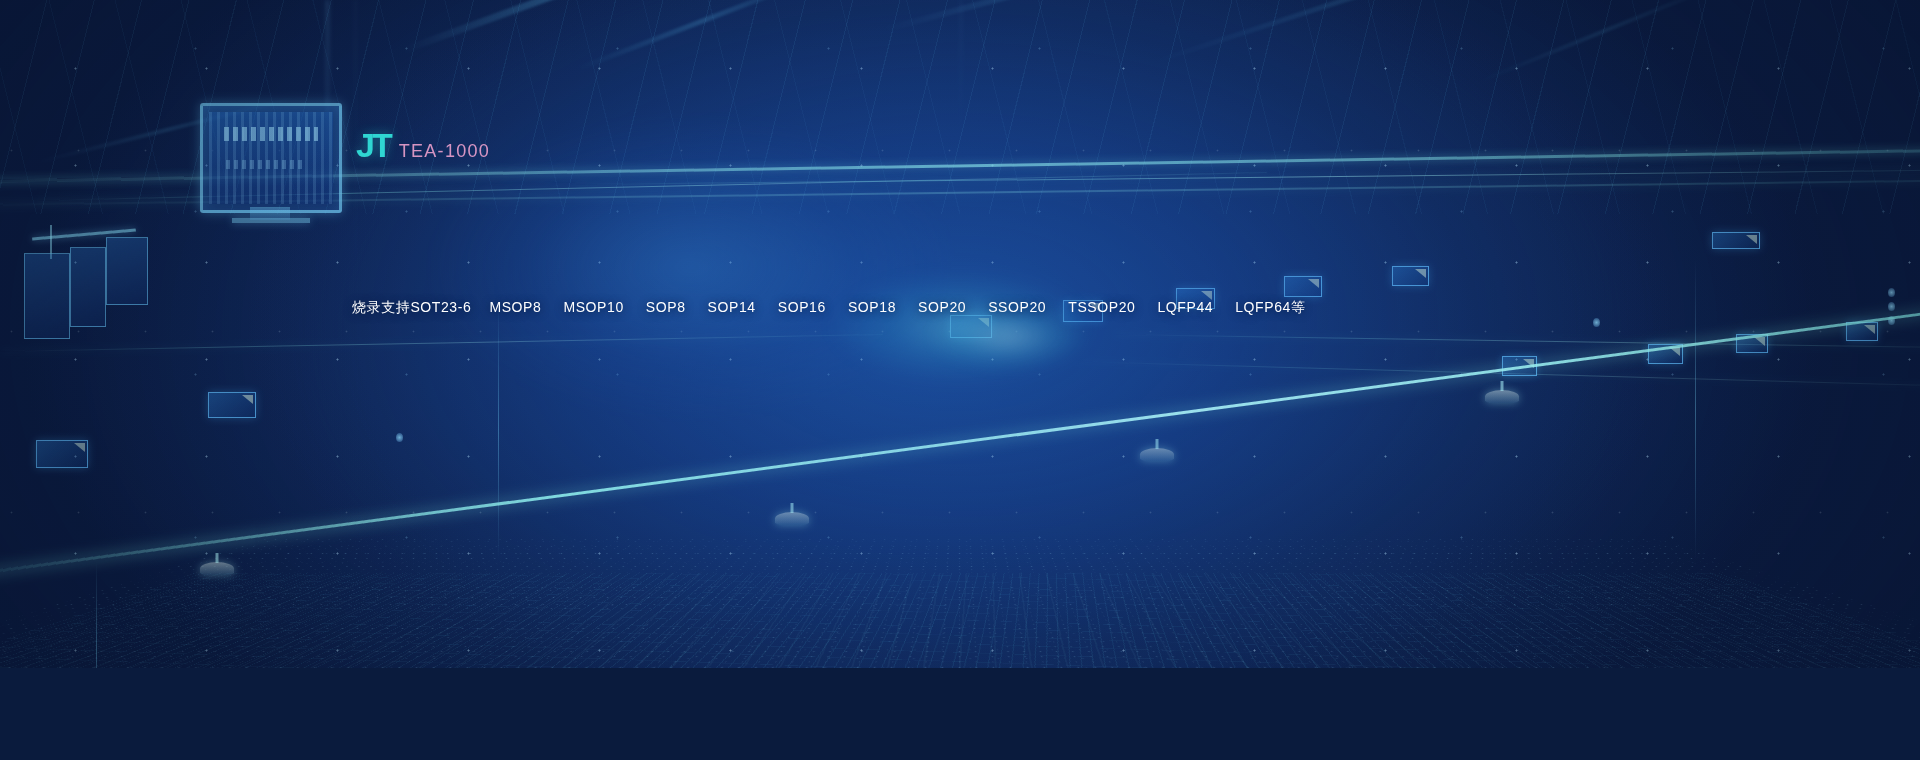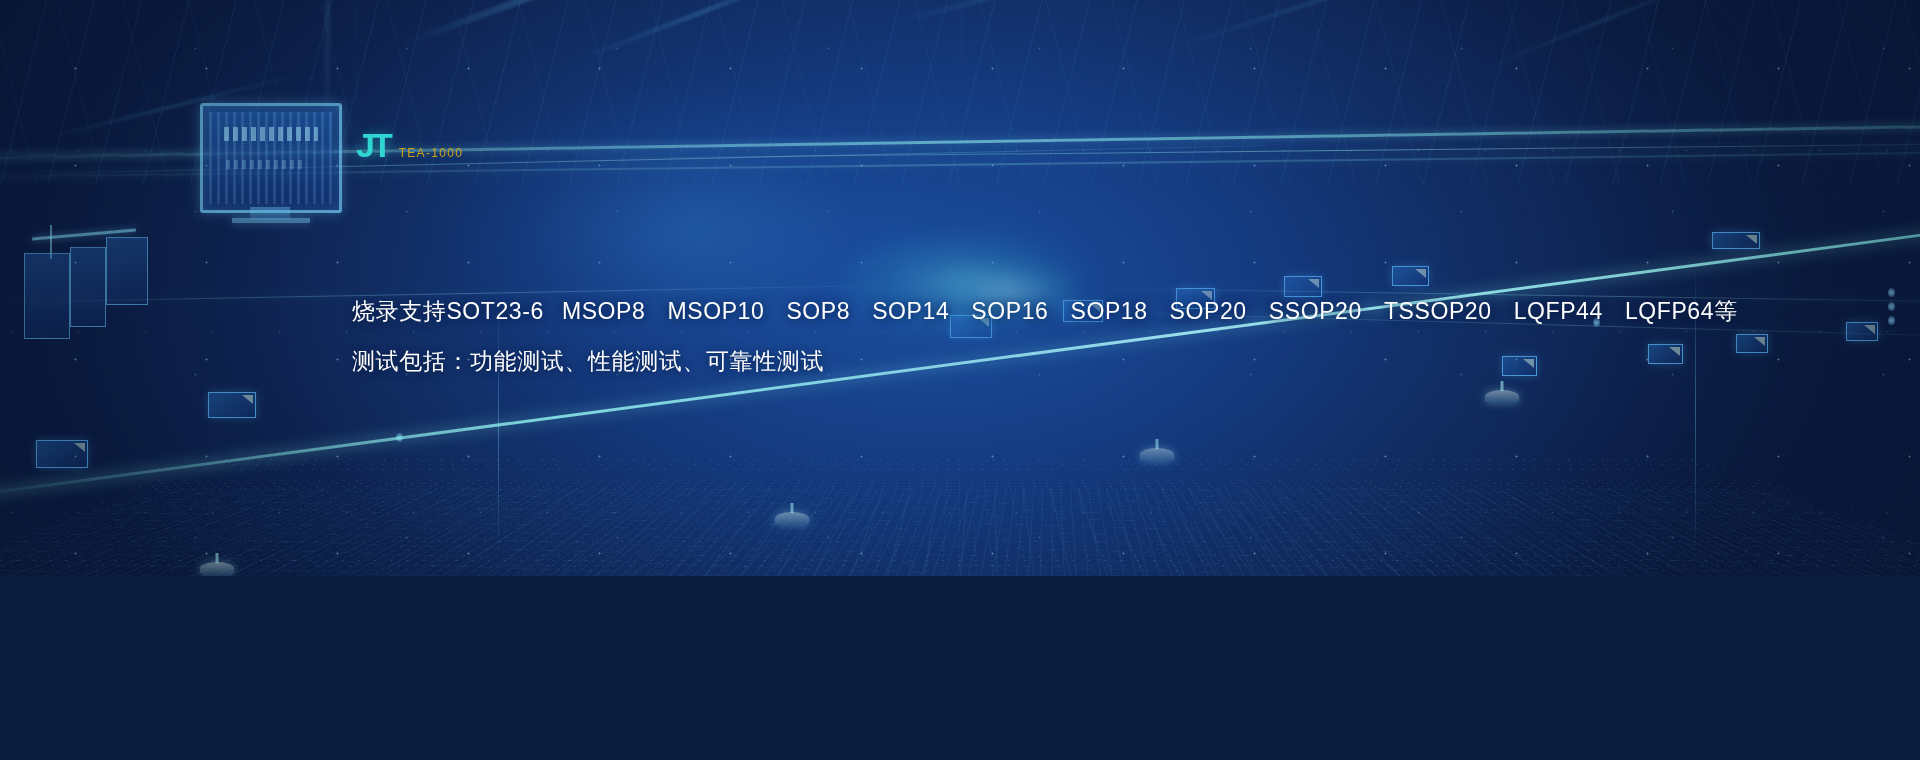--- a/index.html
+++ b/index.html
@@ -4,21 +4,21 @@
 <title>IC Service Banner</title>
 <style>
   html, body {
     margin: 0;
     padding: 0;
     background: #0a1b3d;
   }
   #stage {
     position: relative;
     width: 1920px;
-    height: 576px;
+    height: 668px;
     overflow: hidden;
     background: #0d2352;
     font-family: "Liberation Sans", "DejaVu Sans", sans-serif;
   }
 
   
   .bg-base {
     position: absolute; inset: 0;
     background:
       radial-gradient(ellipse 900px 520px at 48% 50%, #1a4a96 0%, #14377a 34%, #10295c 62%, #0b1c42 100%),
@@ -263,21 +263,21 @@
     font-size: 56px;
     line-height: 1.06;
     font-weight: 700;
     color: #ffffff;
     letter-spacing: 2px;
     text-shadow: 0 2px 16px rgba(8,28,70,0.75), 0 0 28px rgba(110,190,255,0.25);
     white-space: nowrap;
   }
   .sub-list { margin: 0; }
   .sub-line {
-    font-size: 23px;
+    font-size: 14px;
     line-height: 1.0;
     color: #ffffff;
     letter-spacing: 0.6px;
     text-shadow: 0 1px 9px rgba(6,22,58,0.9);
     margin-bottom: 27px;
     white-space: nowrap;
   }
   .sub-line:last-child { margin-bottom: 0; }
   .pkg-row { display: inline; }
   .pkg { display: inline-block; margin-right: 22px; }
@@ -293,22 +293,22 @@
     user-select: none;
   }
   .brand-jt {
     font-family: "Liberation Sans", "DejaVu Sans", sans-serif;
     font-size: 34px; font-weight: 700;
     color: #2fd6d2;
     letter-spacing: -3px;
     text-shadow: 0 0 12px rgba(47,214,210,0.45);
   }
   .brand-model {
-    font-size: 12px;
-    color: #eab308;
+    font-size: 18px;
+    color: #f9a8d4;
     letter-spacing: 1.3px;
     opacity: .85;
   }
 </style>
 </head>
 <body>
 
 <div id="stage">
 
   <div class="bg-base"></div>
@@ -397,18 +397,17 @@
 
   <div class="content">
 
 
     <div class="sub-list">
 
       <div class="sub-line">
         <span class="pkg-lead">烧录支持SOT23-6</span><span class="pkg-row"><span class="pkg">MSOP8</span><span class="pkg">MSOP10</span><span class="pkg">SOP8</span><span class="pkg">SOP14</span><span class="pkg">SOP16</span><span class="pkg">SOP18</span><span class="pkg">SOP20</span><span class="pkg">SSOP20</span><span class="pkg">TSSOP20</span><span class="pkg">LQFP44</span><span class="pkg">LQFP64等</span></span>
       </div>
 
-      <div class="sub-line">测试包括：功能测试、性能测试、可靠性测试</div>
 
     </div>
   </div>
 
 </div>
 
 </body></html>

